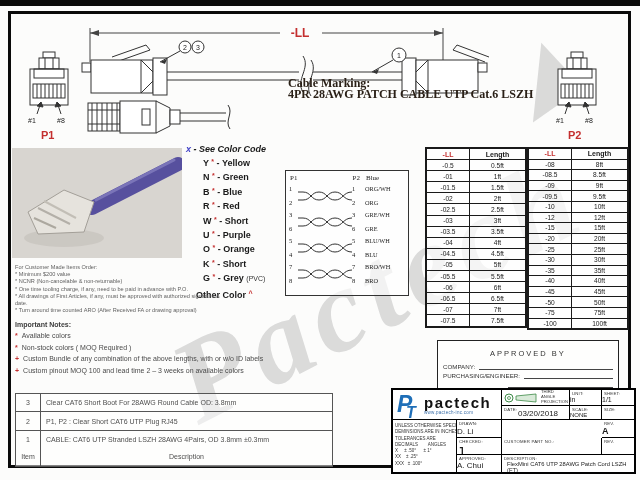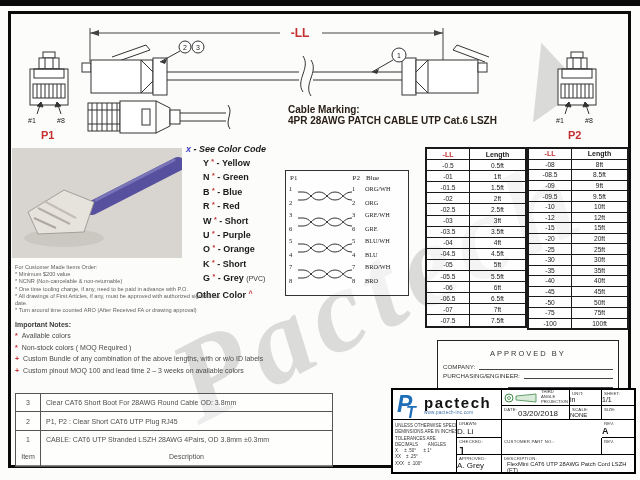--- a/index.html
+++ b/index.html
@@ -14,22 +14,22 @@
   .wm2{position:absolute;left:520px;top:62px;width:0;height:0;border-left:40px solid transparent;
       border-right:40px solid transparent;border-bottom:46px solid rgba(130,130,130,0.28);
       transform:rotate(96deg);pointer-events:none}
   svg text{font-family:"Liberation Sans",sans-serif}
   .abs{position:absolute}
 
   
   .photo{position:absolute;left:12px;top:148px}
 
   
-  .cmark{position:absolute;left:288px;top:104px;font-family:Liberation Sans, sans-serif;
-         font-weight:bold;font-size:10px;line-height:11px;color:#2a2017}
+  .cmark{position:absolute;left:288px;top:78px;font-family:Liberation Serif, serif;
+         font-weight:bold;font-size:12px;line-height:11px;color:#2a2017}
 
   
   .cc{position:absolute;left:186px;top:144px;font-size:9px;font-weight:bold}
   .cc-intro{font-style:italic;margin-bottom:4px}
   .cc-x{color:#4343c8}
   .cc-item{padding-left:17px;height:14.4px}
   .cc-mark{color:#c42f2f;font-size:7px;vertical-align:2px}
   .cc-sfx{font-weight:normal;font-size:7px;color:#333}
   .cc-other{padding-left:10px;margin-top:2px}
 
@@ -704,21 +704,21 @@
   <div class="cell" style="left:64px;top:30px;width:45px;height:18px">
     <span class="lbl">DRAWN:</span>
     <span class="cval" style="top:7px;font-size:8px">D. Li</span>
   </div>
   <div class="cell" style="left:64px;top:48px;width:45px;height:17px">
     <span class="lbl">CHECKED:</span>
     <span class="cval" style="top:6px;font-size:14px">J. Chan</span>
   </div>
   <div class="cell" style="left:64px;top:65px;width:45px;height:17px;border-bottom:none">
     <span class="lbl">APPROVED:</span>
-    <span class="cval" style="top:6px;font-size:8px">A. Grey</span>
+    <span class="cval" style="top:6px;font-size:8px">A. Chui</span>
   </div>
   <div class="cell" style="left:209px;top:30px;width:32px;height:18px;border-right:none">
     <span class="lbl">REV.</span>
     <span class="cval" style="top:6px;font-size:9px;font-weight:bold">A</span>
   </div>
   <div class="cell" style="left:109px;top:48px;width:100px;height:17px">
     <span class="lbl">CUSTOMER PART NO.:</span>
   </div>
   <div class="cell" style="left:209px;top:48px;width:32px;height:17px;border-right:none">
     <span class="lbl">REV.</span>

